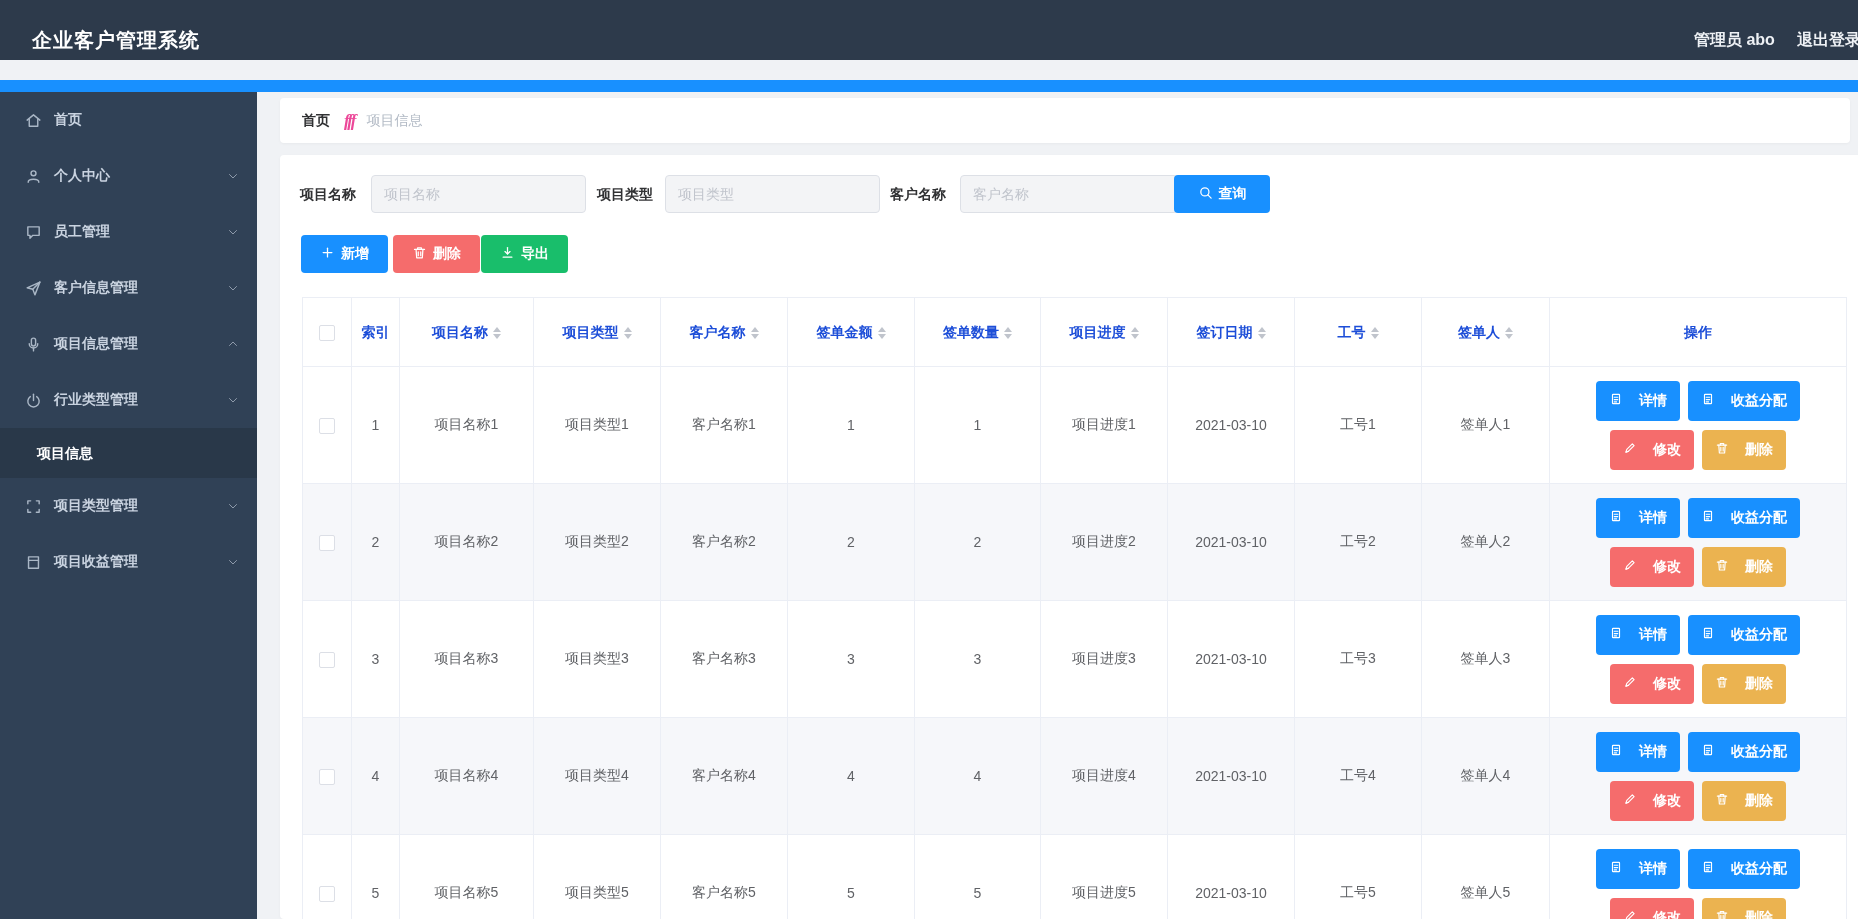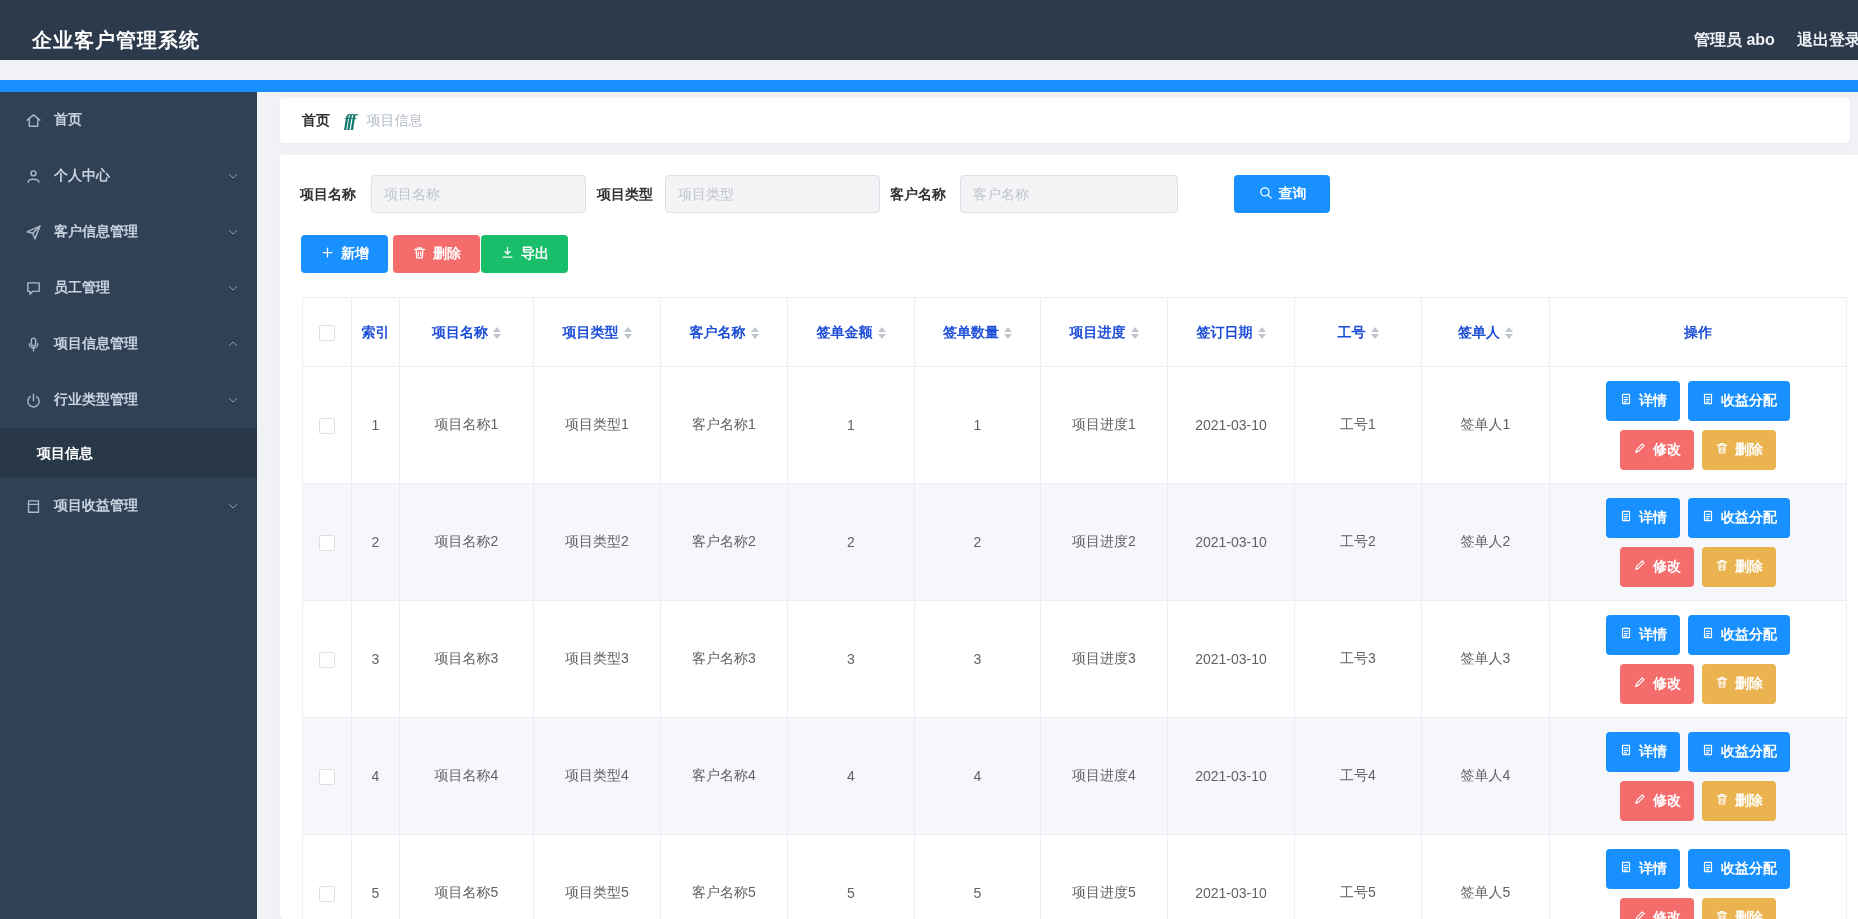--- a/index.html
+++ b/index.html
@@ -20,51 +20,51 @@
   .side-item{position:relative;height:56px;display:flex;align-items:center;padding-left:25px;color:#c9d3e0;font-weight:700;cursor:pointer;}
   .s-icon{width:17px;height:17px;flex:0 0 17px;color:#aab7c6;}
   .s-icon svg,.s-chev svg{width:100%;height:100%;display:block;}
   .s-label{margin-left:12px;}
   .s-chev{position:absolute;right:18px;top:50%;margin-top:-6px;width:12px;height:12px;color:#8f9bab;}
   .side-sub{height:50px;line-height:50px;padding-left:37px;background:#293849;color:#ffffff;font-weight:700;cursor:pointer;}
   
   .card{position:absolute;background:#ffffff;border-radius:4px;box-shadow:0 1px 3px rgba(0,0,0,0.04);}
   .crumb-card{left:280px;top:98px;width:1570px;height:45px;display:flex;align-items:center;padding-left:22px;box-sizing:border-box;}
   .crumb-home{color:#303133;font-weight:700;cursor:pointer;}
-  .crumb-sep{color:#0f766e;font-family:"Liberation Serif","DejaVu Serif",serif;font-style:italic;font-weight:700;font-size:17px;letter-spacing:-2px;margin:0 12px 0 14px;text-decoration:underline;}
+  .crumb-sep{color:#ec4899;font-family:"Liberation Serif","DejaVu Serif",serif;font-style:italic;font-weight:700;font-size:17px;letter-spacing:-2px;margin:0 12px 0 14px;text-decoration:underline;}
   .crumb-cur{color:#b1b9c4;}
   .main-card{left:280px;top:155px;width:1802px;height:764px;overflow:hidden;}
   
   .f-label{position:absolute;top:20px;height:38px;line-height:38px;color:#303133;font-weight:700;}
   .f-input{position:absolute;top:20px;height:38px;box-sizing:border-box;background:#f3f4f6;border:1px solid #dde0e6;border-radius:4px;padding:0 12px;font-size:14px;color:#606266;outline:none;}
   .f-input::placeholder{color:#c0c4cc;}
   .fl0{left:20px;} .fi0{left:91px;width:215px;}
   .fl1{left:317px;} .fi1{left:385px;width:215px;}
   .fl2{left:610px;} .fi2{left:680px;width:218px;}
   .btn{display:inline-flex;align-items:center;justify-content:center;gap:6px;height:38px;border:none;border-radius:4px;color:#fff;font-size:14px;font-weight:700;cursor:pointer;font-family:inherit;}
   .btn svg{width:15px;height:15px;}
-  .btn-search{position:absolute;left:954px;top:20px;width:96px;background:var(--c-primary,#1890ff);}
+  .btn-search{position:absolute;left:894px;top:20px;width:96px;background:var(--c-primary,#1890ff);}
   .tool-add{position:absolute;left:21px;top:80px;width:87px;background:var(--c-primary,#1890ff);}
   .tool-del{position:absolute;left:113px;top:80px;width:87px;background:var(--c-danger,#f56c6c);}
   .tool-exp{position:absolute;left:201px;top:80px;width:87px;background:var(--c-success,#19be6b);}
   
   .tbl-wrap{position:absolute;left:22px;top:142px;width:1544px;}
   table{border-collapse:collapse;table-layout:fixed;width:1544px;}
   th,td{border:1px solid #ebeef5;text-align:center;vertical-align:middle;padding:0;font-size:14px;}
   thead th{height:68px;color:#1d4ed8;font-weight:700;background:#ffffff;line-height:1.5;}
   tbody td{height:116px;color:#606266;}
   tbody tr:nth-child(even) td{background:#f6f7fa;}
   .cb{display:inline-block;width:14px;height:14px;border:1px solid #dcdfe6;border-radius:2px;background:#fff;vertical-align:middle;cursor:pointer;}
   .caret{display:inline-block;vertical-align:middle;margin-left:5px;}
   .caret i{display:block;width:0;height:0;border-left:4px solid transparent;border-right:4px solid transparent;}
   .caret .up{border-bottom:5px solid #c0c4cc;margin-bottom:2px;}
   .caret .dn{border-top:5px solid #c0c4cc;}
   .act-col{display:flex;flex-direction:column;align-items:center;gap:9px;}
   .act-row{display:flex;gap:8px;justify-content:center;}
-  .abtn{display:inline-flex;align-items:center;gap:6px;height:40px;padding:0 13px;border:none;border-radius:4px;color:#fff;font-size:14px;font-weight:700;cursor:pointer;font-family:inherit;}
+  .abtn{display:inline-flex;align-items:center;gap:16px;height:40px;padding:0 13px;border:none;border-radius:4px;color:#fff;font-size:14px;font-weight:700;cursor:pointer;font-family:inherit;}
   .abtn svg{width:14px;height:14px;}
   .abtn.blue{background:var(--c-primary,#1890ff);}
   .abtn.red{background:var(--c-danger,#f56c6c);}
   .abtn.yellow{background:var(--c-warning,#ebb350);}
 </style>
 </head>
 <body style="--c-primary: #1890ff; --c-danger: #f56c6c; --c-success: #19be6b; --c-warning: #ebb350; --c-navbar: #2d3a4b; --c-sidebar: #304156;">
 
 <div class="navbar">
   <span class="nav-title">企业客户管理系统</span>
@@ -94,38 +94,38 @@
         <span class="s-label">个人中心</span>
         <span class="s-chev">
           <svg viewBox="0 0 24 24" fill="none" stroke="currentColor" stroke-width="2" stroke-linecap="round" stroke-linejoin="round">
             <path d="M5 9l7 7 7-7"></path>
           </svg>
         </span>
       </div>
       <div class="side-item">
         <span class="s-icon">
           <svg viewBox="0 0 24 24" fill="none" stroke="currentColor" stroke-width="2" stroke-linecap="round" stroke-linejoin="round">
+            <path d="M4 4h16v12h-9l-4 4v-4H4z"></path>
+          </svg>
+        </span>
+        <span class="s-label">员工管理</span>
+        <span class="s-chev">
+          <svg viewBox="0 0 24 24" fill="none" stroke="currentColor" stroke-width="2" stroke-linecap="round" stroke-linejoin="round">
+            <path d="M5 9l7 7 7-7"></path>
+          </svg>
+        </span>
+      </div>
+      <div class="side-item">
+        <span class="s-icon">
+          <svg viewBox="0 0 24 24" fill="none" stroke="currentColor" stroke-width="2" stroke-linecap="round" stroke-linejoin="round">
             <path d="M3 11 21 3l-7 18-3-8z"></path>
             <path d="M11 13l10-10"></path>
           </svg>
         </span>
         <span class="s-label">客户信息管理</span>
-        <span class="s-chev">
-          <svg viewBox="0 0 24 24" fill="none" stroke="currentColor" stroke-width="2" stroke-linecap="round" stroke-linejoin="round">
-            <path d="M5 9l7 7 7-7"></path>
-          </svg>
-        </span>
-      </div>
-      <div class="side-item">
-        <span class="s-icon">
-          <svg viewBox="0 0 24 24" fill="none" stroke="currentColor" stroke-width="2" stroke-linecap="round" stroke-linejoin="round">
-            <path d="M4 4h16v12h-9l-4 4v-4H4z"></path>
-          </svg>
-        </span>
-        <span class="s-label">员工管理</span>
         <span class="s-chev">
           <svg viewBox="0 0 24 24" fill="none" stroke="currentColor" stroke-width="2" stroke-linecap="round" stroke-linejoin="round">
             <path d="M5 9l7 7 7-7"></path>
           </svg>
         </span>
       </div>
       <div class="side-item">
         <span class="s-icon">
           <svg viewBox="0 0 24 24" fill="none" stroke="currentColor" stroke-width="2" stroke-linecap="round" stroke-linejoin="round">
             <rect x="9" y="3" width="6" height="11" rx="3"></rect>
@@ -148,20 +148,36 @@
           </svg>
         </span>
         <span class="s-label">行业类型管理</span>
         <span class="s-chev">
           <svg viewBox="0 0 24 24" fill="none" stroke="currentColor" stroke-width="2" stroke-linecap="round" stroke-linejoin="round">
             <path d="M5 9l7 7 7-7"></path>
           </svg>
         </span>
       </div>
       <div class="side-sub">项目信息</div>
+      <div class="side-item">
+        <span class="s-icon">
+          <svg viewBox="0 0 24 24" fill="none" stroke="currentColor" stroke-width="2" stroke-linecap="round" stroke-linejoin="round">
+            <path d="M4 8V4h4"></path>
+            <path d="M16 4h4v4"></path>
+            <path d="M20 16v4h-4"></path>
+            <path d="M8 20H4v-4"></path>
+          </svg>
+        </span>
+        <span class="s-label">项目类型管理</span>
+        <span class="s-chev">
+          <svg viewBox="0 0 24 24" fill="none" stroke="currentColor" stroke-width="2" stroke-linecap="round" stroke-linejoin="round">
+            <path d="M5 9l7 7 7-7"></path>
+          </svg>
+        </span>
+      </div>
       <div class="side-item">
         <span class="s-icon">
           <svg viewBox="0 0 24 24" fill="none" stroke="currentColor" stroke-width="2" stroke-linecap="round" stroke-linejoin="round">
             <rect x="5" y="4" width="14" height="16"></rect>
             <path d="M5 9h14"></path>
           </svg>
         </span>
         <span class="s-label">项目收益管理</span>
         <span class="s-chev">
           <svg viewBox="0 0 24 24" fill="none" stroke="currentColor" stroke-width="2" stroke-linecap="round" stroke-linejoin="round">

